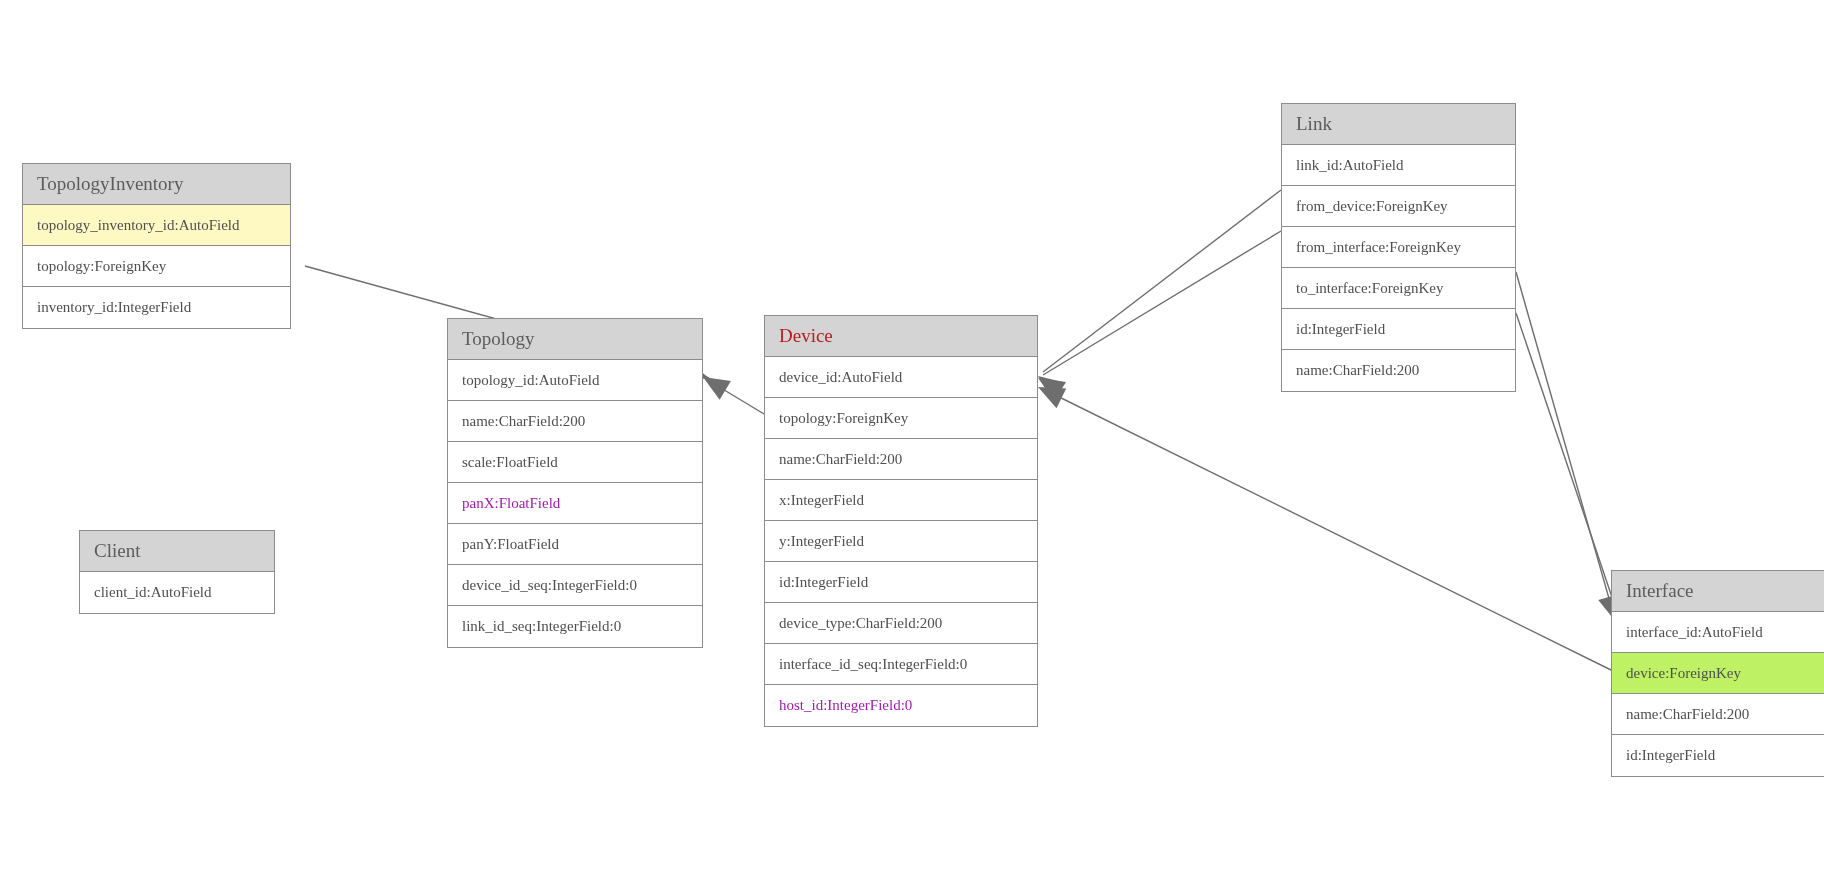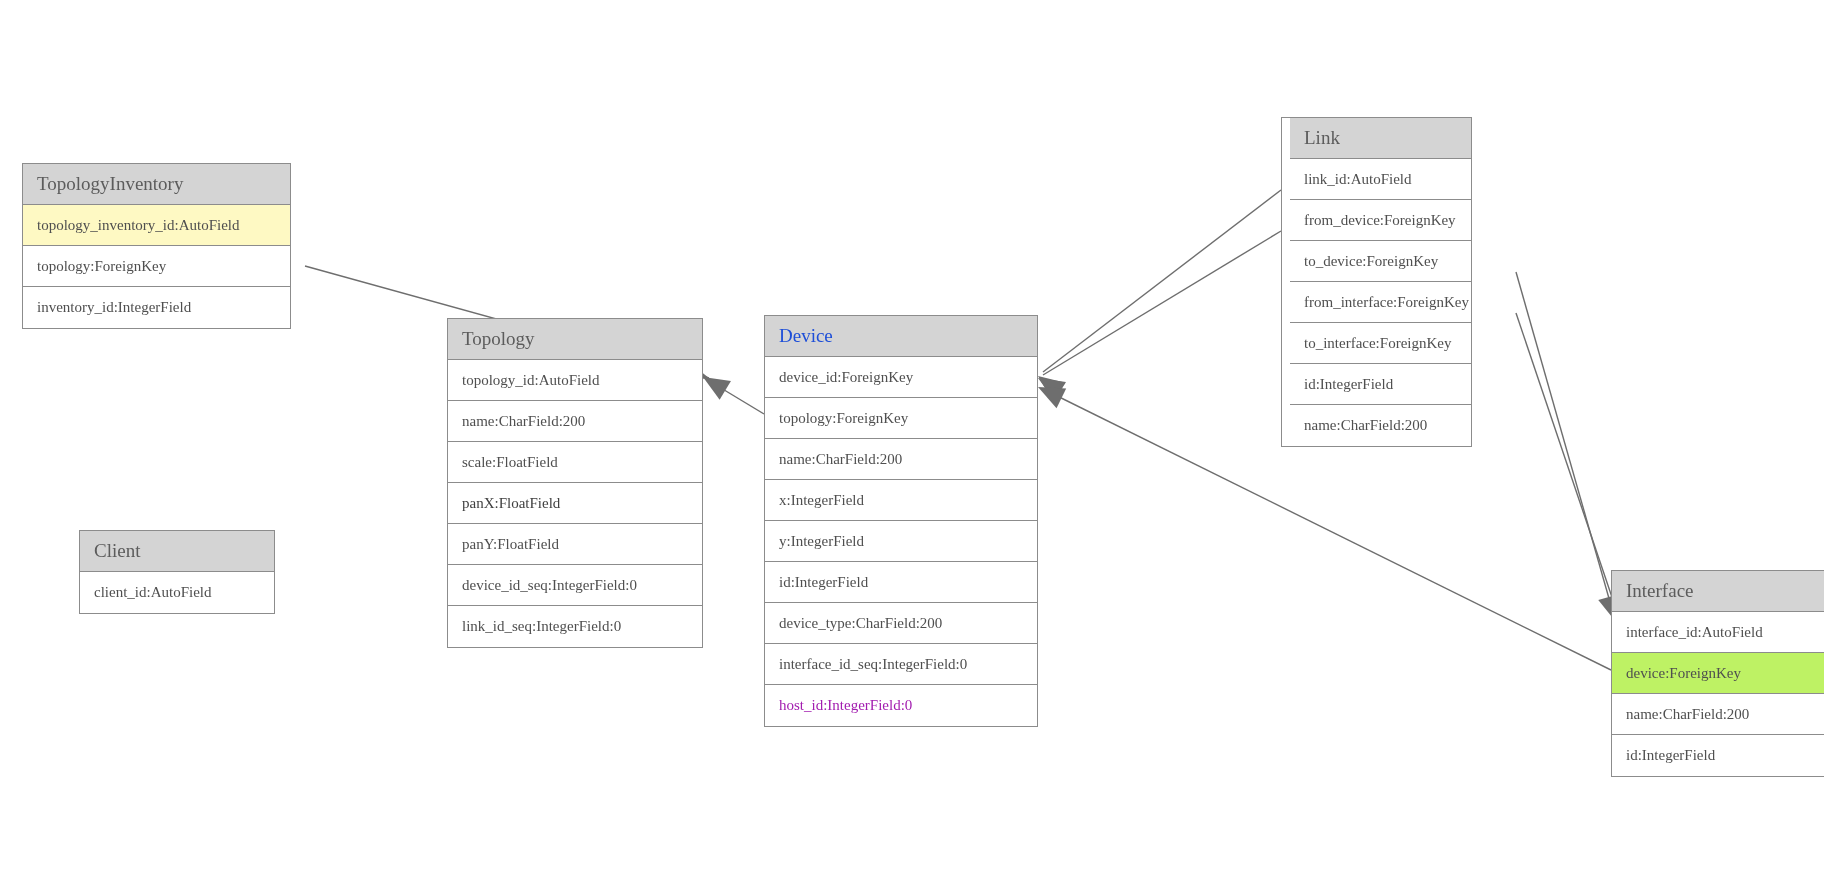--- a/index.html
+++ b/index.html
@@ -116,46 +116,45 @@
         <div class="entity-rows">
           <div class="entity-row" style="color: rgb(79, 79, 79); background: rgb(255, 255, 255); border-bottom-color: rgb(140, 140, 140);">client_id:AutoField</div>
         </div>
       </div>
       <div class="entity" style="left: 447px; top: 318px; width: 256px; border-color: rgb(140, 140, 140);">
         <div class="entity-header" style="background: rgb(212, 212, 212); color: rgb(92, 92, 92); border-bottom-color: rgb(140, 140, 140);">Topology</div>
         <div class="entity-rows">
           <div class="entity-row" style="color: rgb(79, 79, 79); background: rgb(255, 255, 255); border-bottom-color: rgb(140, 140, 140);">topology_id:AutoField</div>
           <div class="entity-row" style="color: rgb(79, 79, 79); background: rgb(255, 255, 255); border-bottom-color: rgb(140, 140, 140);">name:CharField:200</div>
           <div class="entity-row" style="color: rgb(79, 79, 79); background: rgb(255, 255, 255); border-bottom-color: rgb(140, 140, 140);">scale:FloatField</div>
-          <div class="entity-row" style="color: #404040; background: rgb(255, 255, 255); border-bottom-color: rgb(140, 140, 140);">panX:FloatField</div>
+          <div class="entity-row" style="color: #a21caf; background: rgb(255, 255, 255); border-bottom-color: rgb(140, 140, 140);">panX:FloatField</div>
           <div class="entity-row" style="color: rgb(79, 79, 79); background: rgb(255, 255, 255); border-bottom-color: rgb(140, 140, 140);">panY:FloatField</div>
           <div class="entity-row" style="color: rgb(79, 79, 79); background: rgb(255, 255, 255); border-bottom-color: rgb(140, 140, 140);">device_id_seq:IntegerField:0</div>
           <div class="entity-row" style="color: rgb(79, 79, 79); background: rgb(255, 255, 255); border-bottom-color: rgb(140, 140, 140);">link_id_seq:IntegerField:0</div>
         </div>
       </div>
       <div class="entity" style="left: 764px; top: 315px; width: 274px; border-color: rgb(140, 140, 140);">
-        <div class="entity-header" style="background: rgb(212, 212, 212); color: #1d4ed8; border-bottom-color: rgb(140, 140, 140);">Device</div>
+        <div class="entity-header" style="background: rgb(212, 212, 212); color: #b91c1c; border-bottom-color: rgb(140, 140, 140);">Device</div>
         <div class="entity-rows">
-          <div class="entity-row" style="color: rgb(79, 79, 79); background: rgb(255, 255, 255); border-bottom-color: rgb(140, 140, 140);">device_id:ForeignKey</div>
+          <div class="entity-row" style="color: rgb(79, 79, 79); background: rgb(255, 255, 255); border-bottom-color: rgb(140, 140, 140);">device_id:AutoField</div>
           <div class="entity-row" style="color: rgb(79, 79, 79); background: rgb(255, 255, 255); border-bottom-color: rgb(140, 140, 140);">topology:ForeignKey</div>
           <div class="entity-row" style="color: rgb(79, 79, 79); background: rgb(255, 255, 255); border-bottom-color: rgb(140, 140, 140);">name:CharField:200</div>
           <div class="entity-row" style="color: rgb(79, 79, 79); background: rgb(255, 255, 255); border-bottom-color: rgb(140, 140, 140);">x:IntegerField</div>
           <div class="entity-row" style="color: rgb(79, 79, 79); background: rgb(255, 255, 255); border-bottom-color: rgb(140, 140, 140);">y:IntegerField</div>
           <div class="entity-row" style="color: rgb(79, 79, 79); background: rgb(255, 255, 255); border-bottom-color: rgb(140, 140, 140);">id:IntegerField</div>
           <div class="entity-row" style="color: rgb(79, 79, 79); background: rgb(255, 255, 255); border-bottom-color: rgb(140, 140, 140);">device_type:CharField:200</div>
           <div class="entity-row" style="color: rgb(79, 79, 79); background: rgb(255, 255, 255); border-bottom-color: rgb(140, 140, 140);">interface_id_seq:IntegerField:0</div>
           <div class="entity-row" style="color: #a21caf; background: rgb(255, 255, 255); border-bottom-color: rgb(140, 140, 140);">host_id:IntegerField:0</div>
         </div>
       </div>
-      <div class="entity" style="left: 1281px; top: 117px; width: 191px; border-color: rgb(140, 140, 140); padding-left: 8px;">
+      <div class="entity" style="left: 1281px; top: 103px; width: 235px; border-color: rgb(140, 140, 140);">
         <div class="entity-header" style="background: rgb(212, 212, 212); color: rgb(92, 92, 92); border-bottom-color: rgb(140, 140, 140);">Link</div>
         <div class="entity-rows">
           <div class="entity-row" style="color: rgb(79, 79, 79); background: rgb(255, 255, 255); border-bottom-color: rgb(140, 140, 140);">link_id:AutoField</div>
           <div class="entity-row" style="color: rgb(79, 79, 79); background: rgb(255, 255, 255); border-bottom-color: rgb(140, 140, 140);">from_device:ForeignKey</div>
-          <div class="entity-row" style="color: rgb(79, 79, 79); background: rgb(255, 255, 255); border-bottom-color: rgb(140, 140, 140);">to_device:ForeignKey</div>
           <div class="entity-row" style="color: rgb(79, 79, 79); background: rgb(255, 255, 255); border-bottom-color: rgb(140, 140, 140);">from_interface:ForeignKey</div>
           <div class="entity-row" style="color: rgb(79, 79, 79); background: rgb(255, 255, 255); border-bottom-color: rgb(140, 140, 140);">to_interface:ForeignKey</div>
           <div class="entity-row" style="color: rgb(79, 79, 79); background: rgb(255, 255, 255); border-bottom-color: rgb(140, 140, 140);">id:IntegerField</div>
           <div class="entity-row" style="color: rgb(79, 79, 79); background: rgb(255, 255, 255); border-bottom-color: rgb(140, 140, 140);">name:CharField:200</div>
         </div>
       </div>
       <div class="entity" style="left: 1611px; top: 570px; width: 216px; border-color: rgb(140, 140, 140);">
         <div class="entity-header" style="background: rgb(212, 212, 212); color: rgb(92, 92, 92); border-bottom-color: rgb(140, 140, 140);">Interface</div>
         <div class="entity-rows">
           <div class="entity-row" style="color: rgb(79, 79, 79); background: rgb(255, 255, 255); border-bottom-color: rgb(140, 140, 140);">interface_id:AutoField</div>

